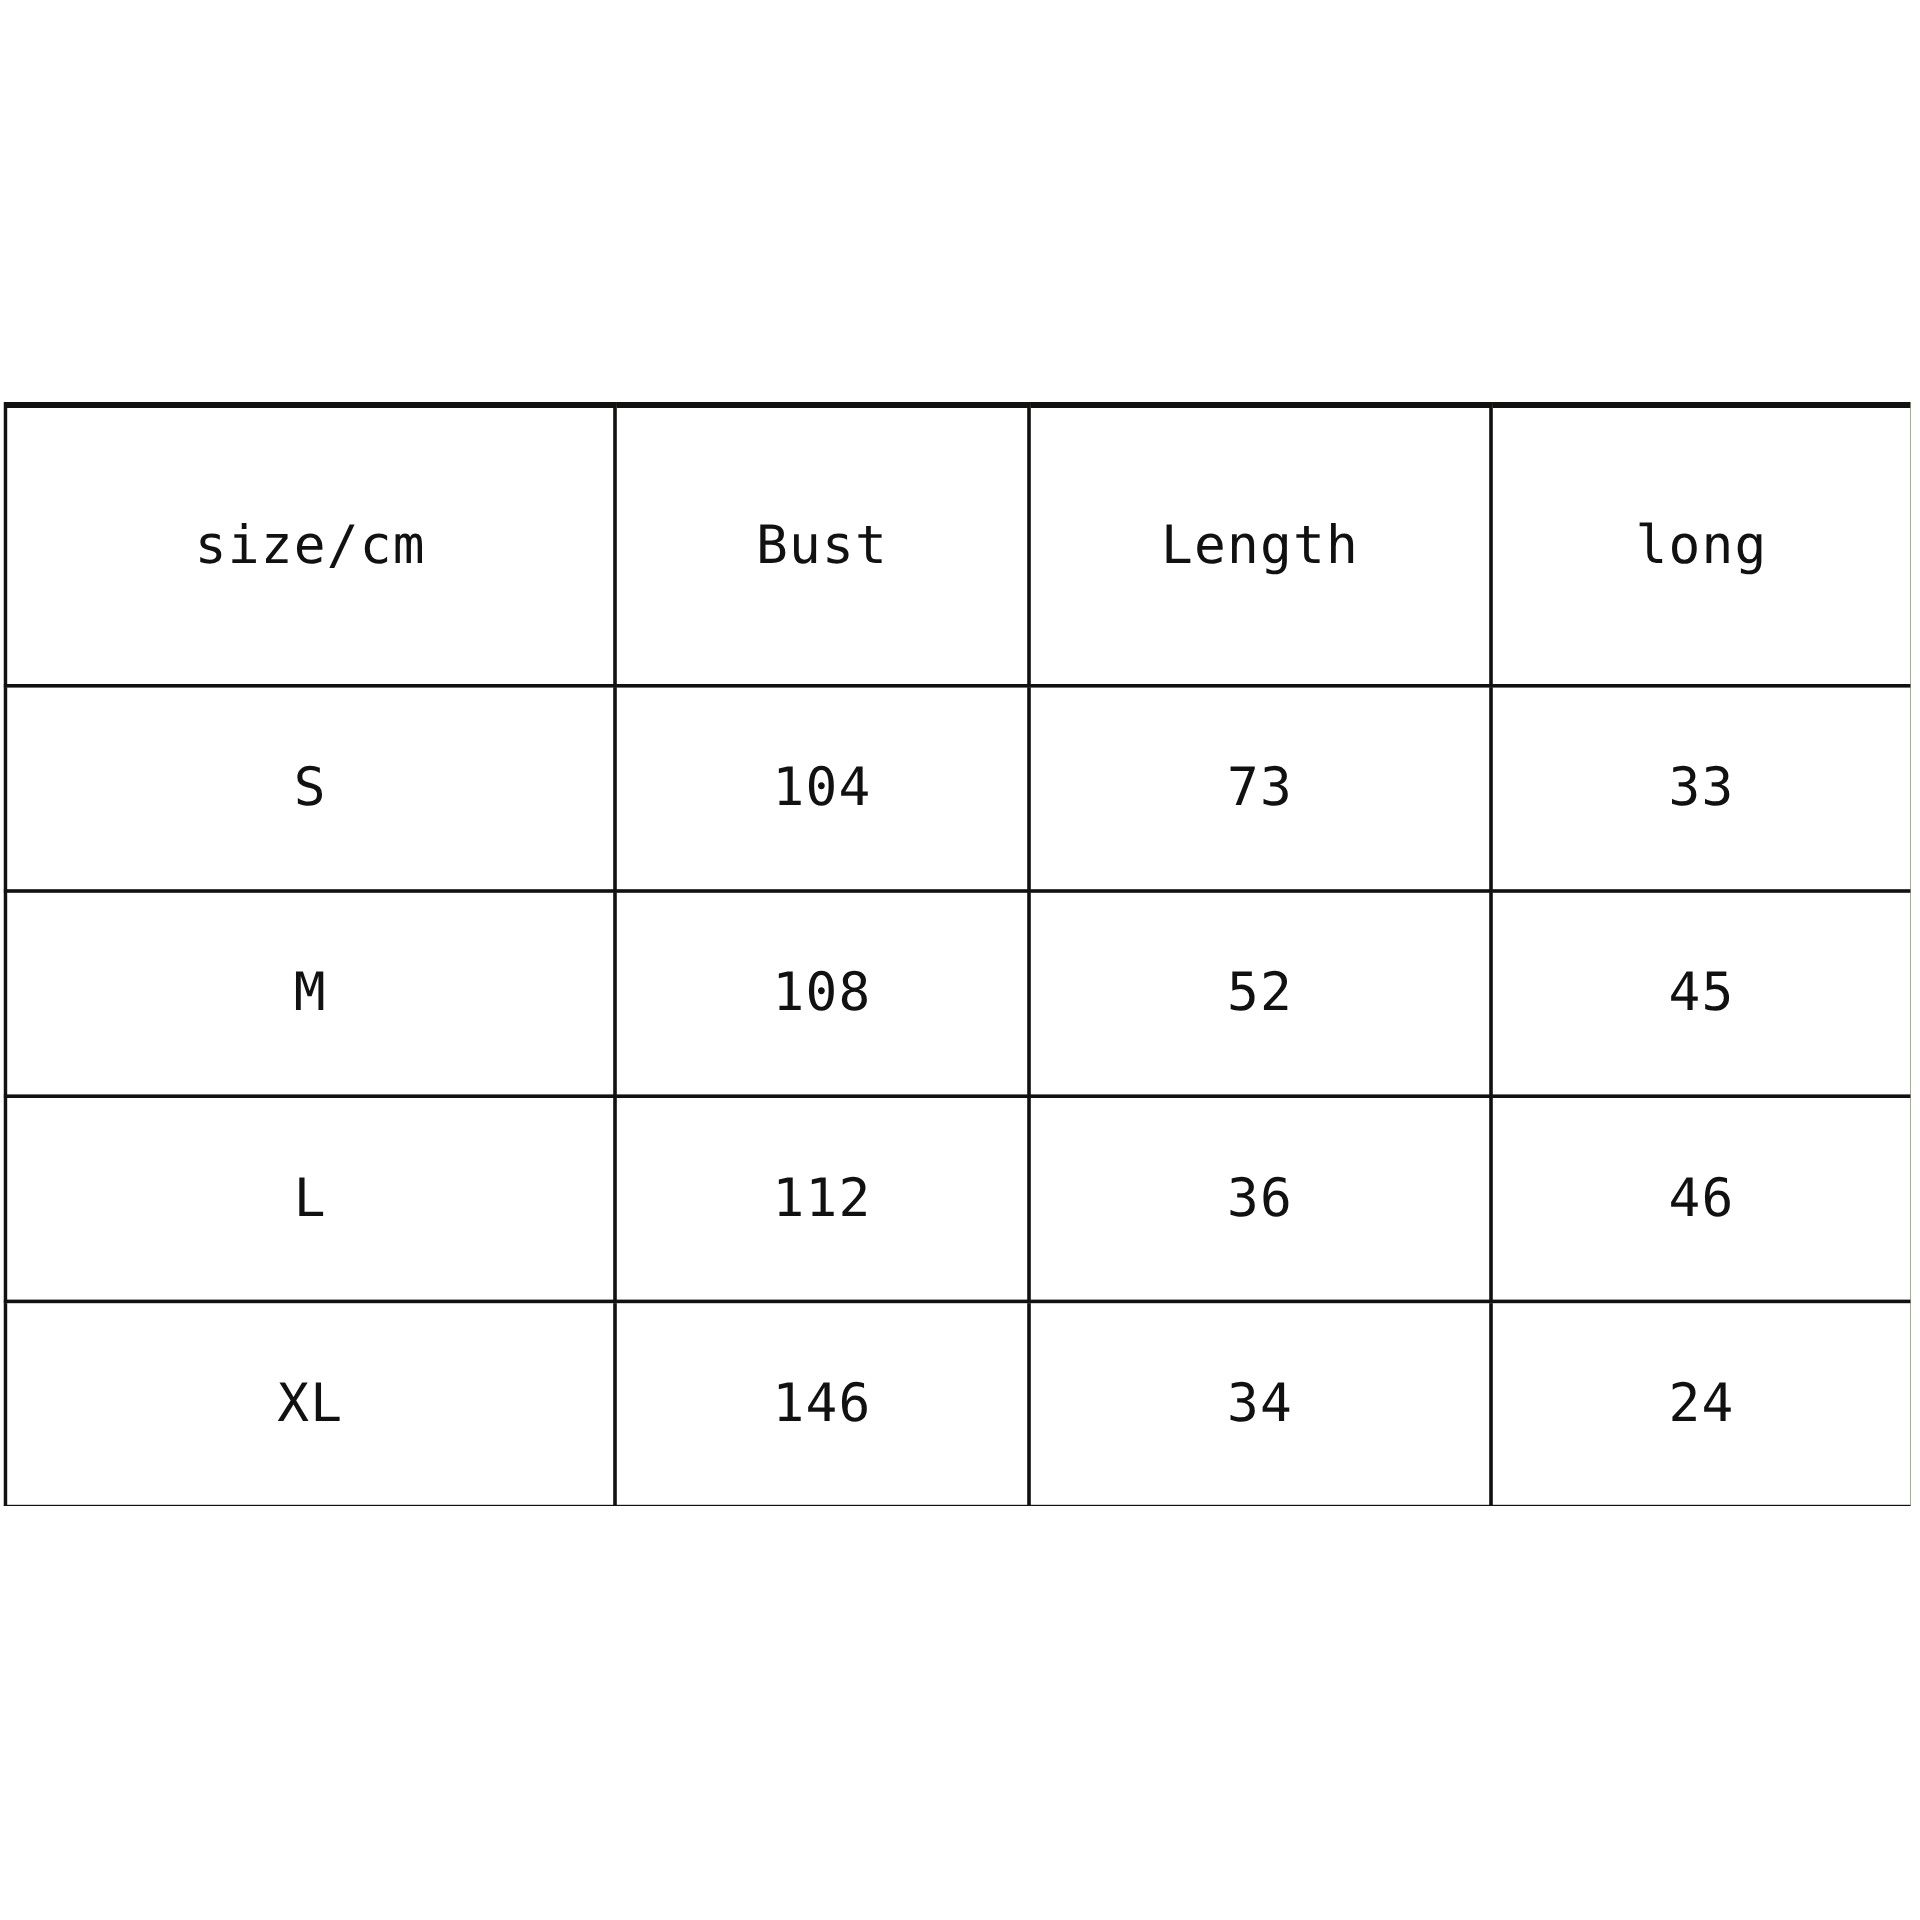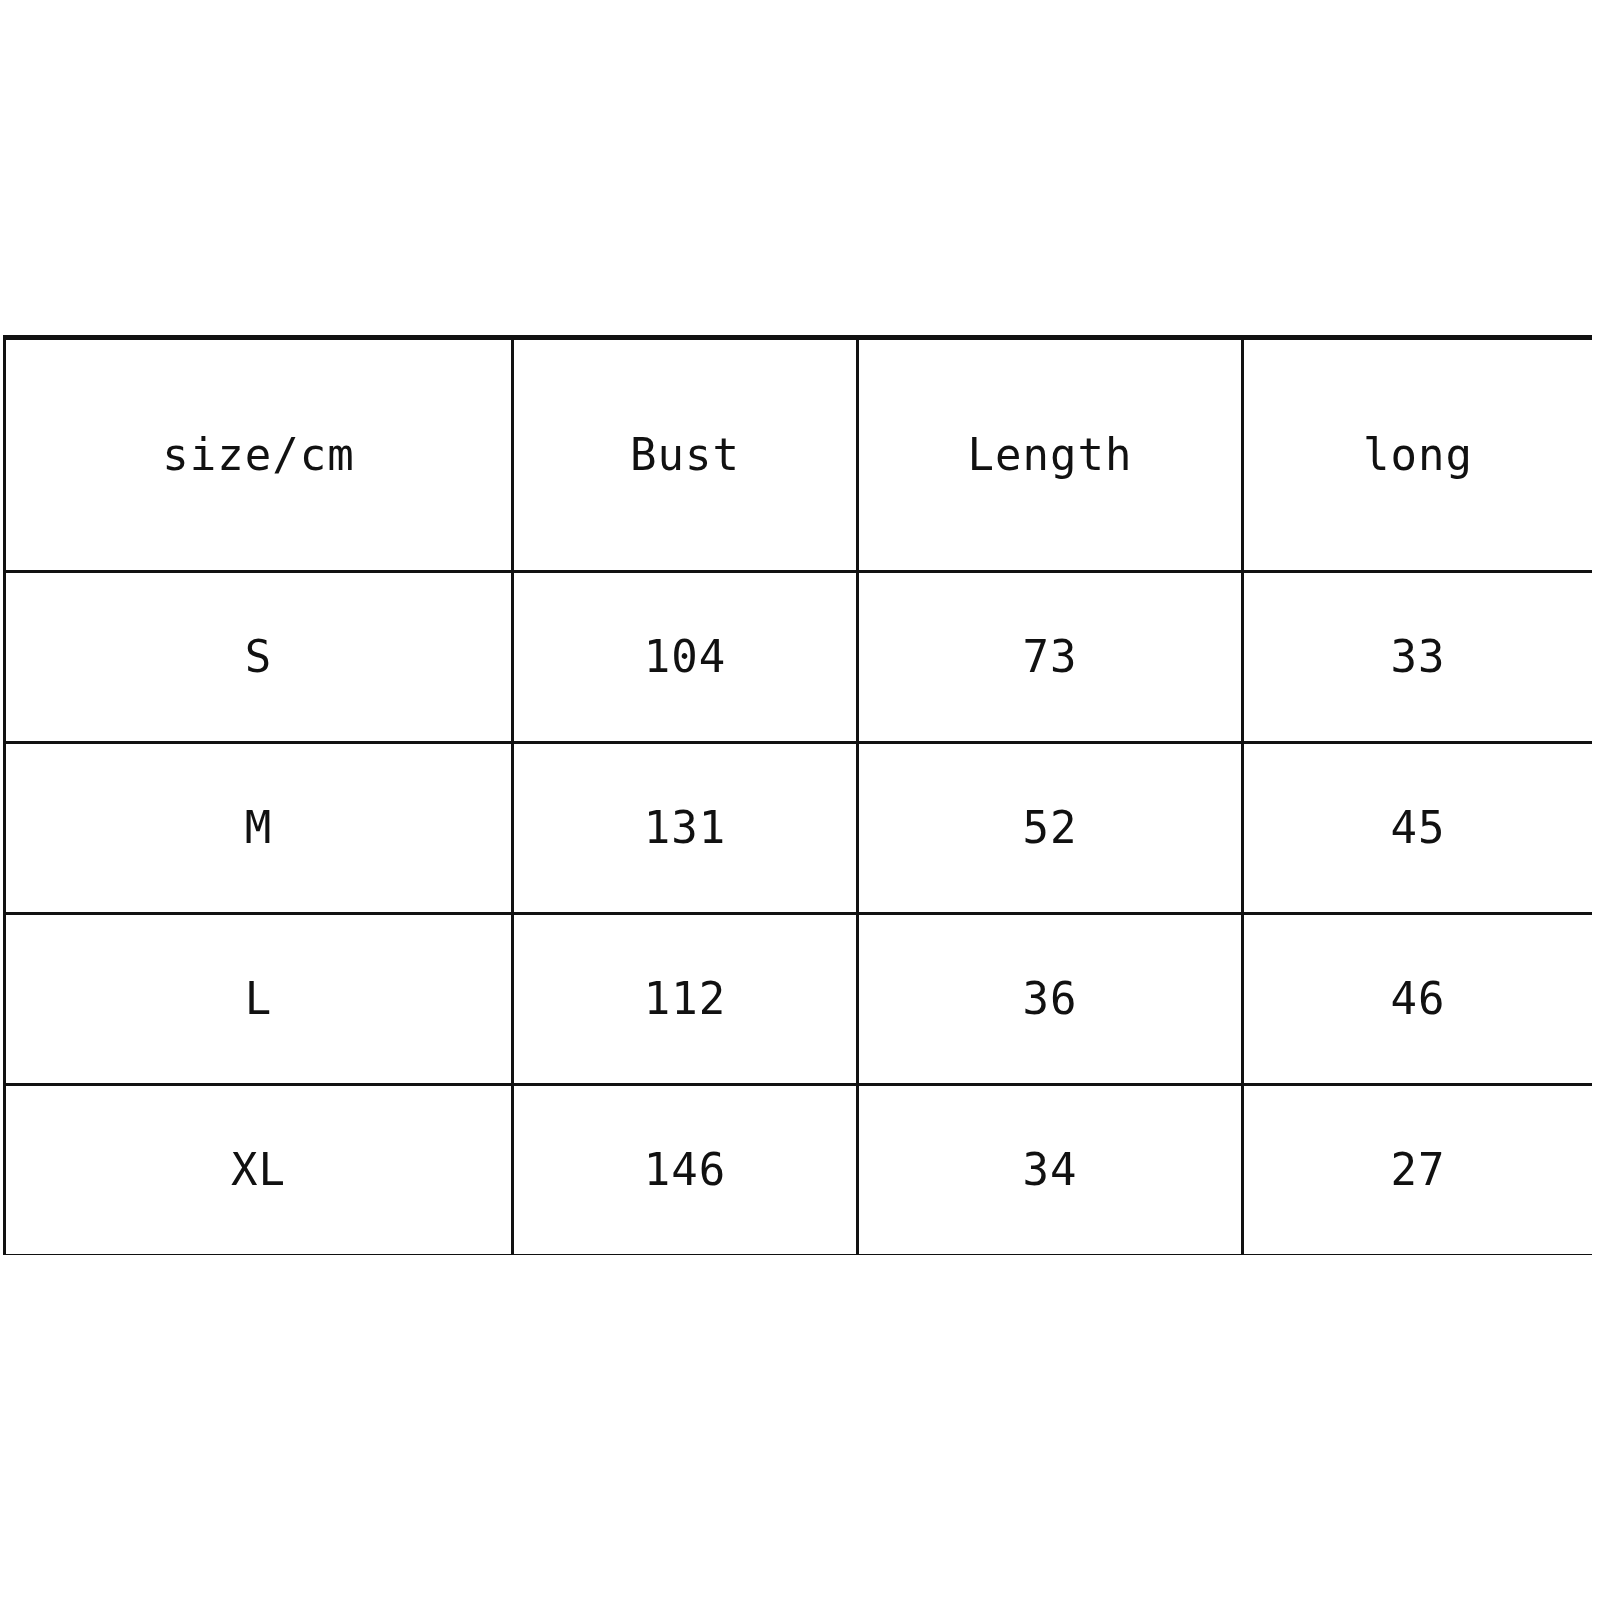--- a/index.html
+++ b/index.html
@@ -119,21 +119,21 @@
           <td>
             <span class="cell-text">33</span>
           </td>
         </tr>
 
         <tr>
           <td>
             <span class="cell-text">M</span>
           </td>
           <td>
-            <span class="cell-text">131</span>
+            <span class="cell-text">108</span>
           </td>
           <td>
             <span class="cell-text">52</span>
           </td>
           <td>
             <span class="cell-text">45</span>
           </td>
         </tr>
 
         <tr>
@@ -155,21 +155,21 @@
           <td>
             <span class="cell-text">XL</span>
           </td>
           <td>
             <span class="cell-text">146</span>
           </td>
           <td>
             <span class="cell-text">34</span>
           </td>
           <td>
-            <span class="cell-text">27</span>
+            <span class="cell-text">24</span>
           </td>
         </tr>
 
       </tbody>
     </table>
   </div>
 
 </div>
 
 </body></html>

